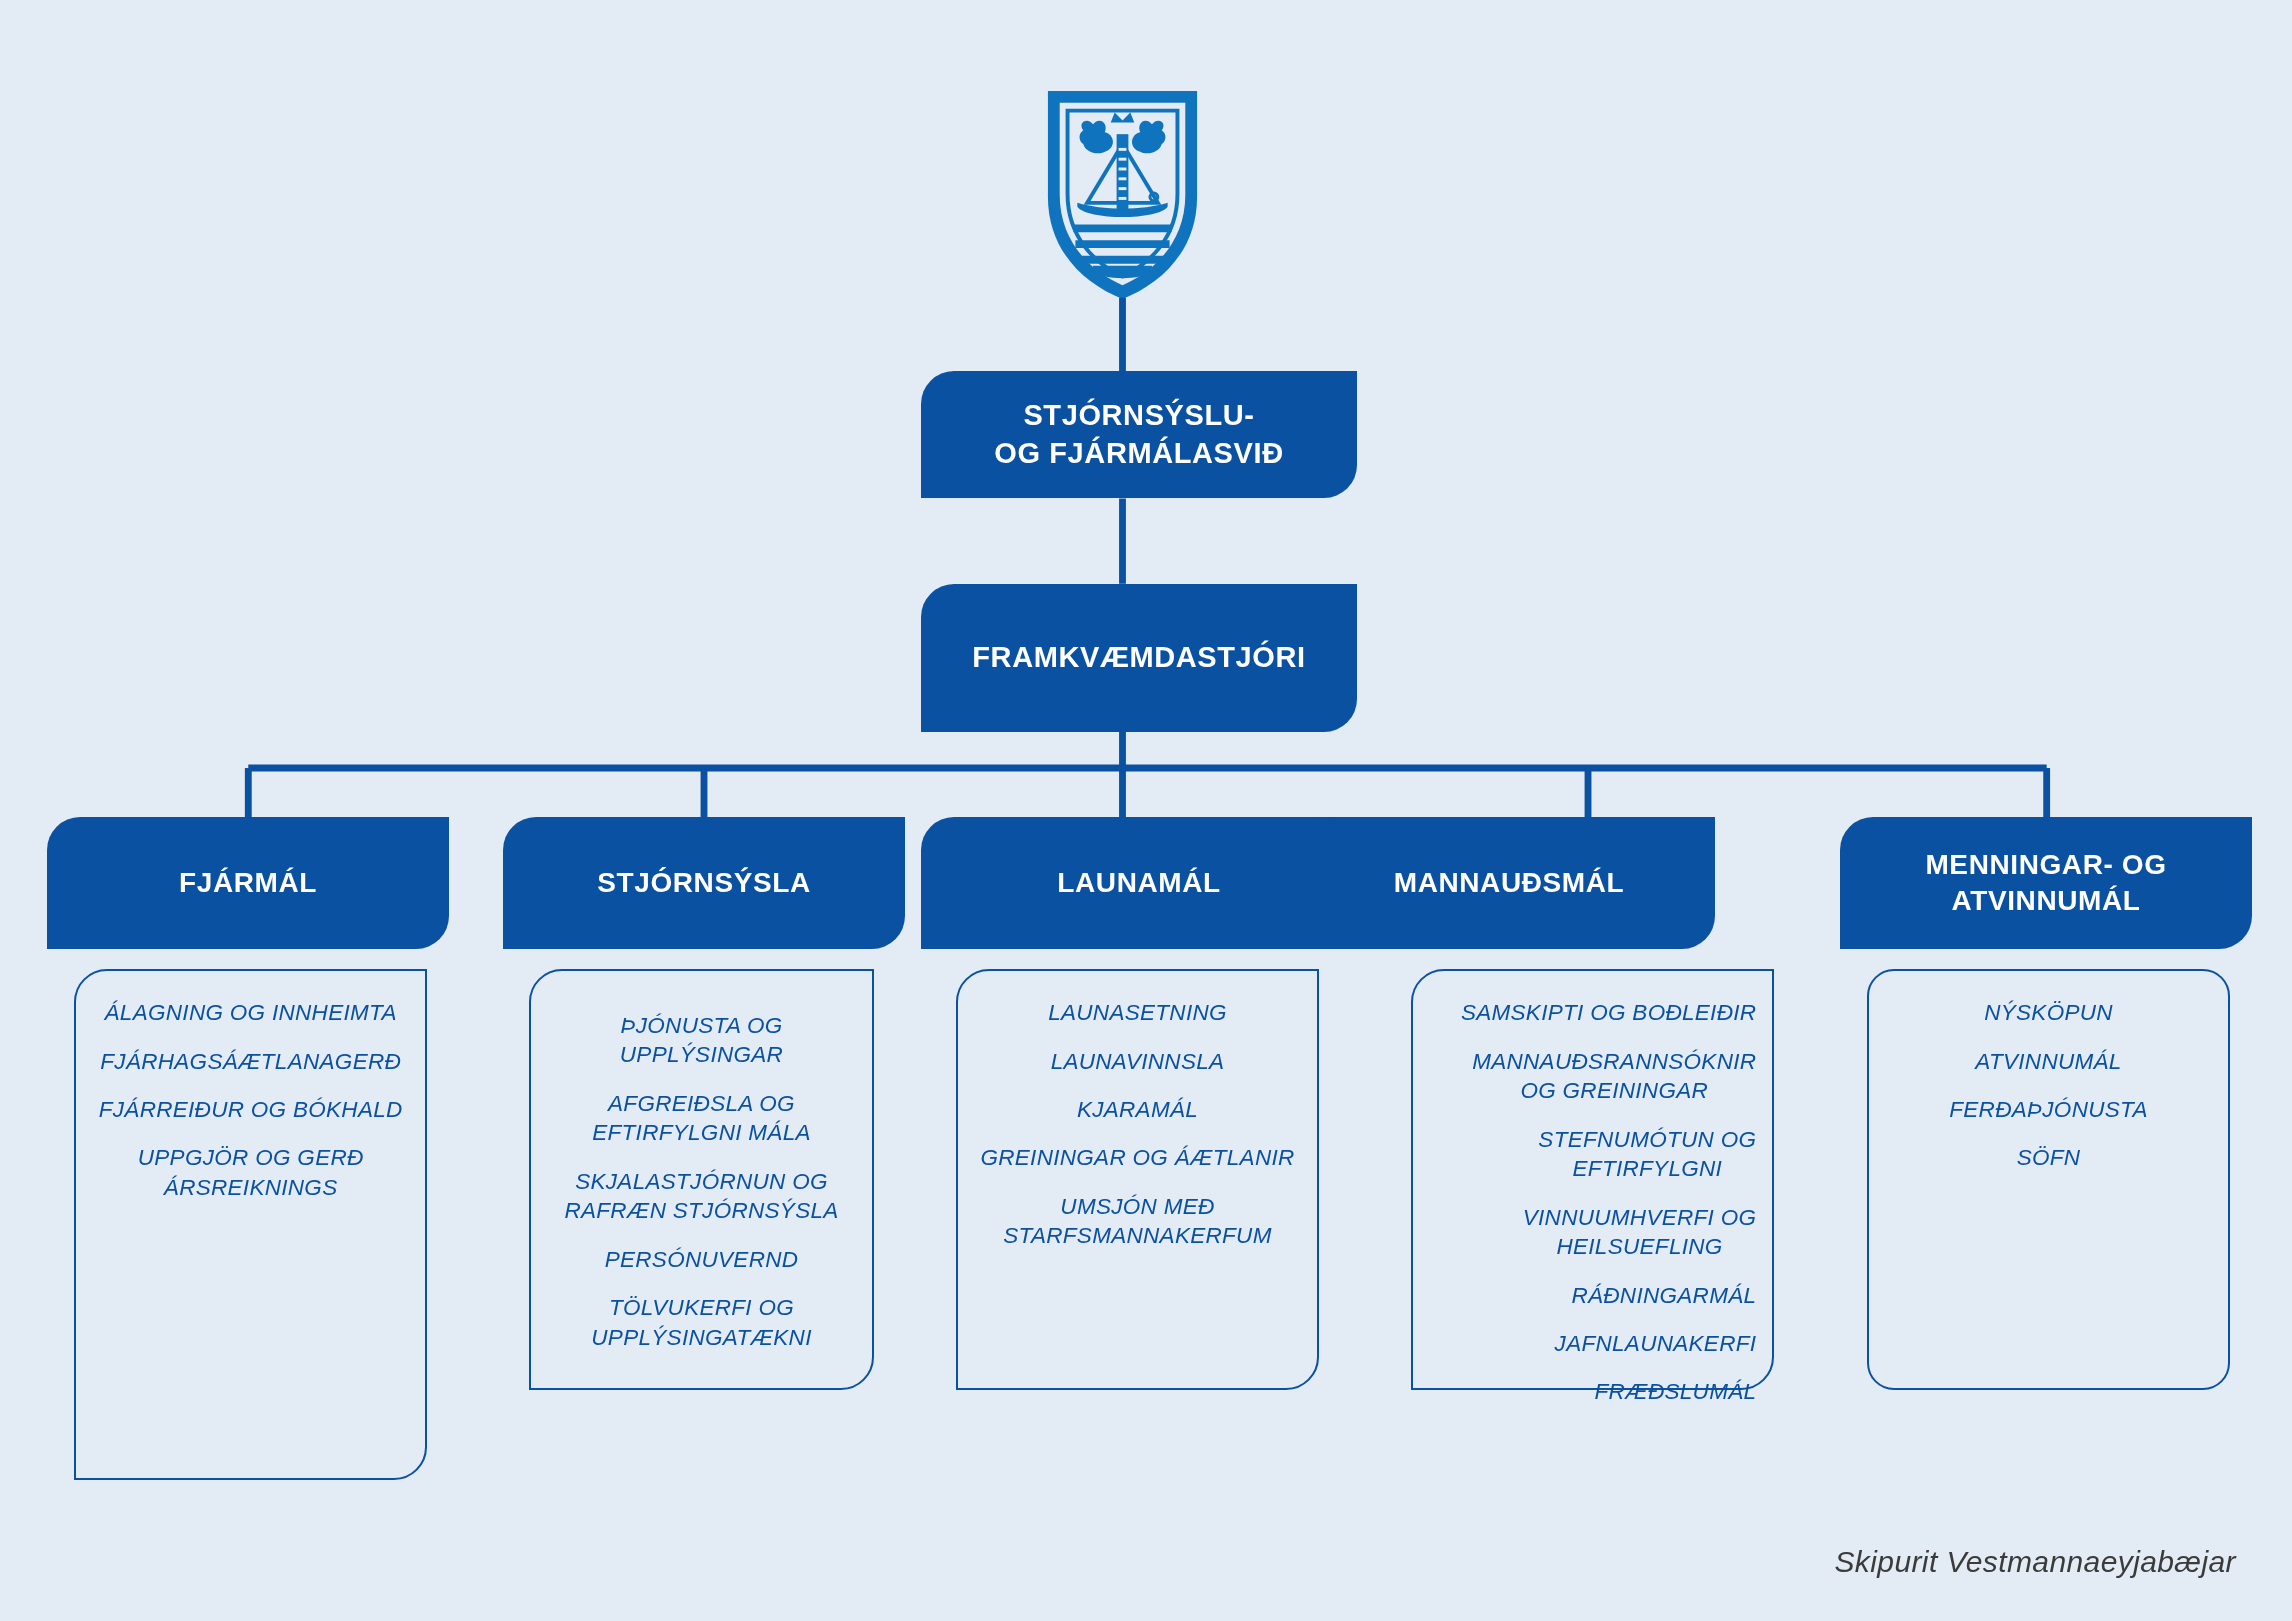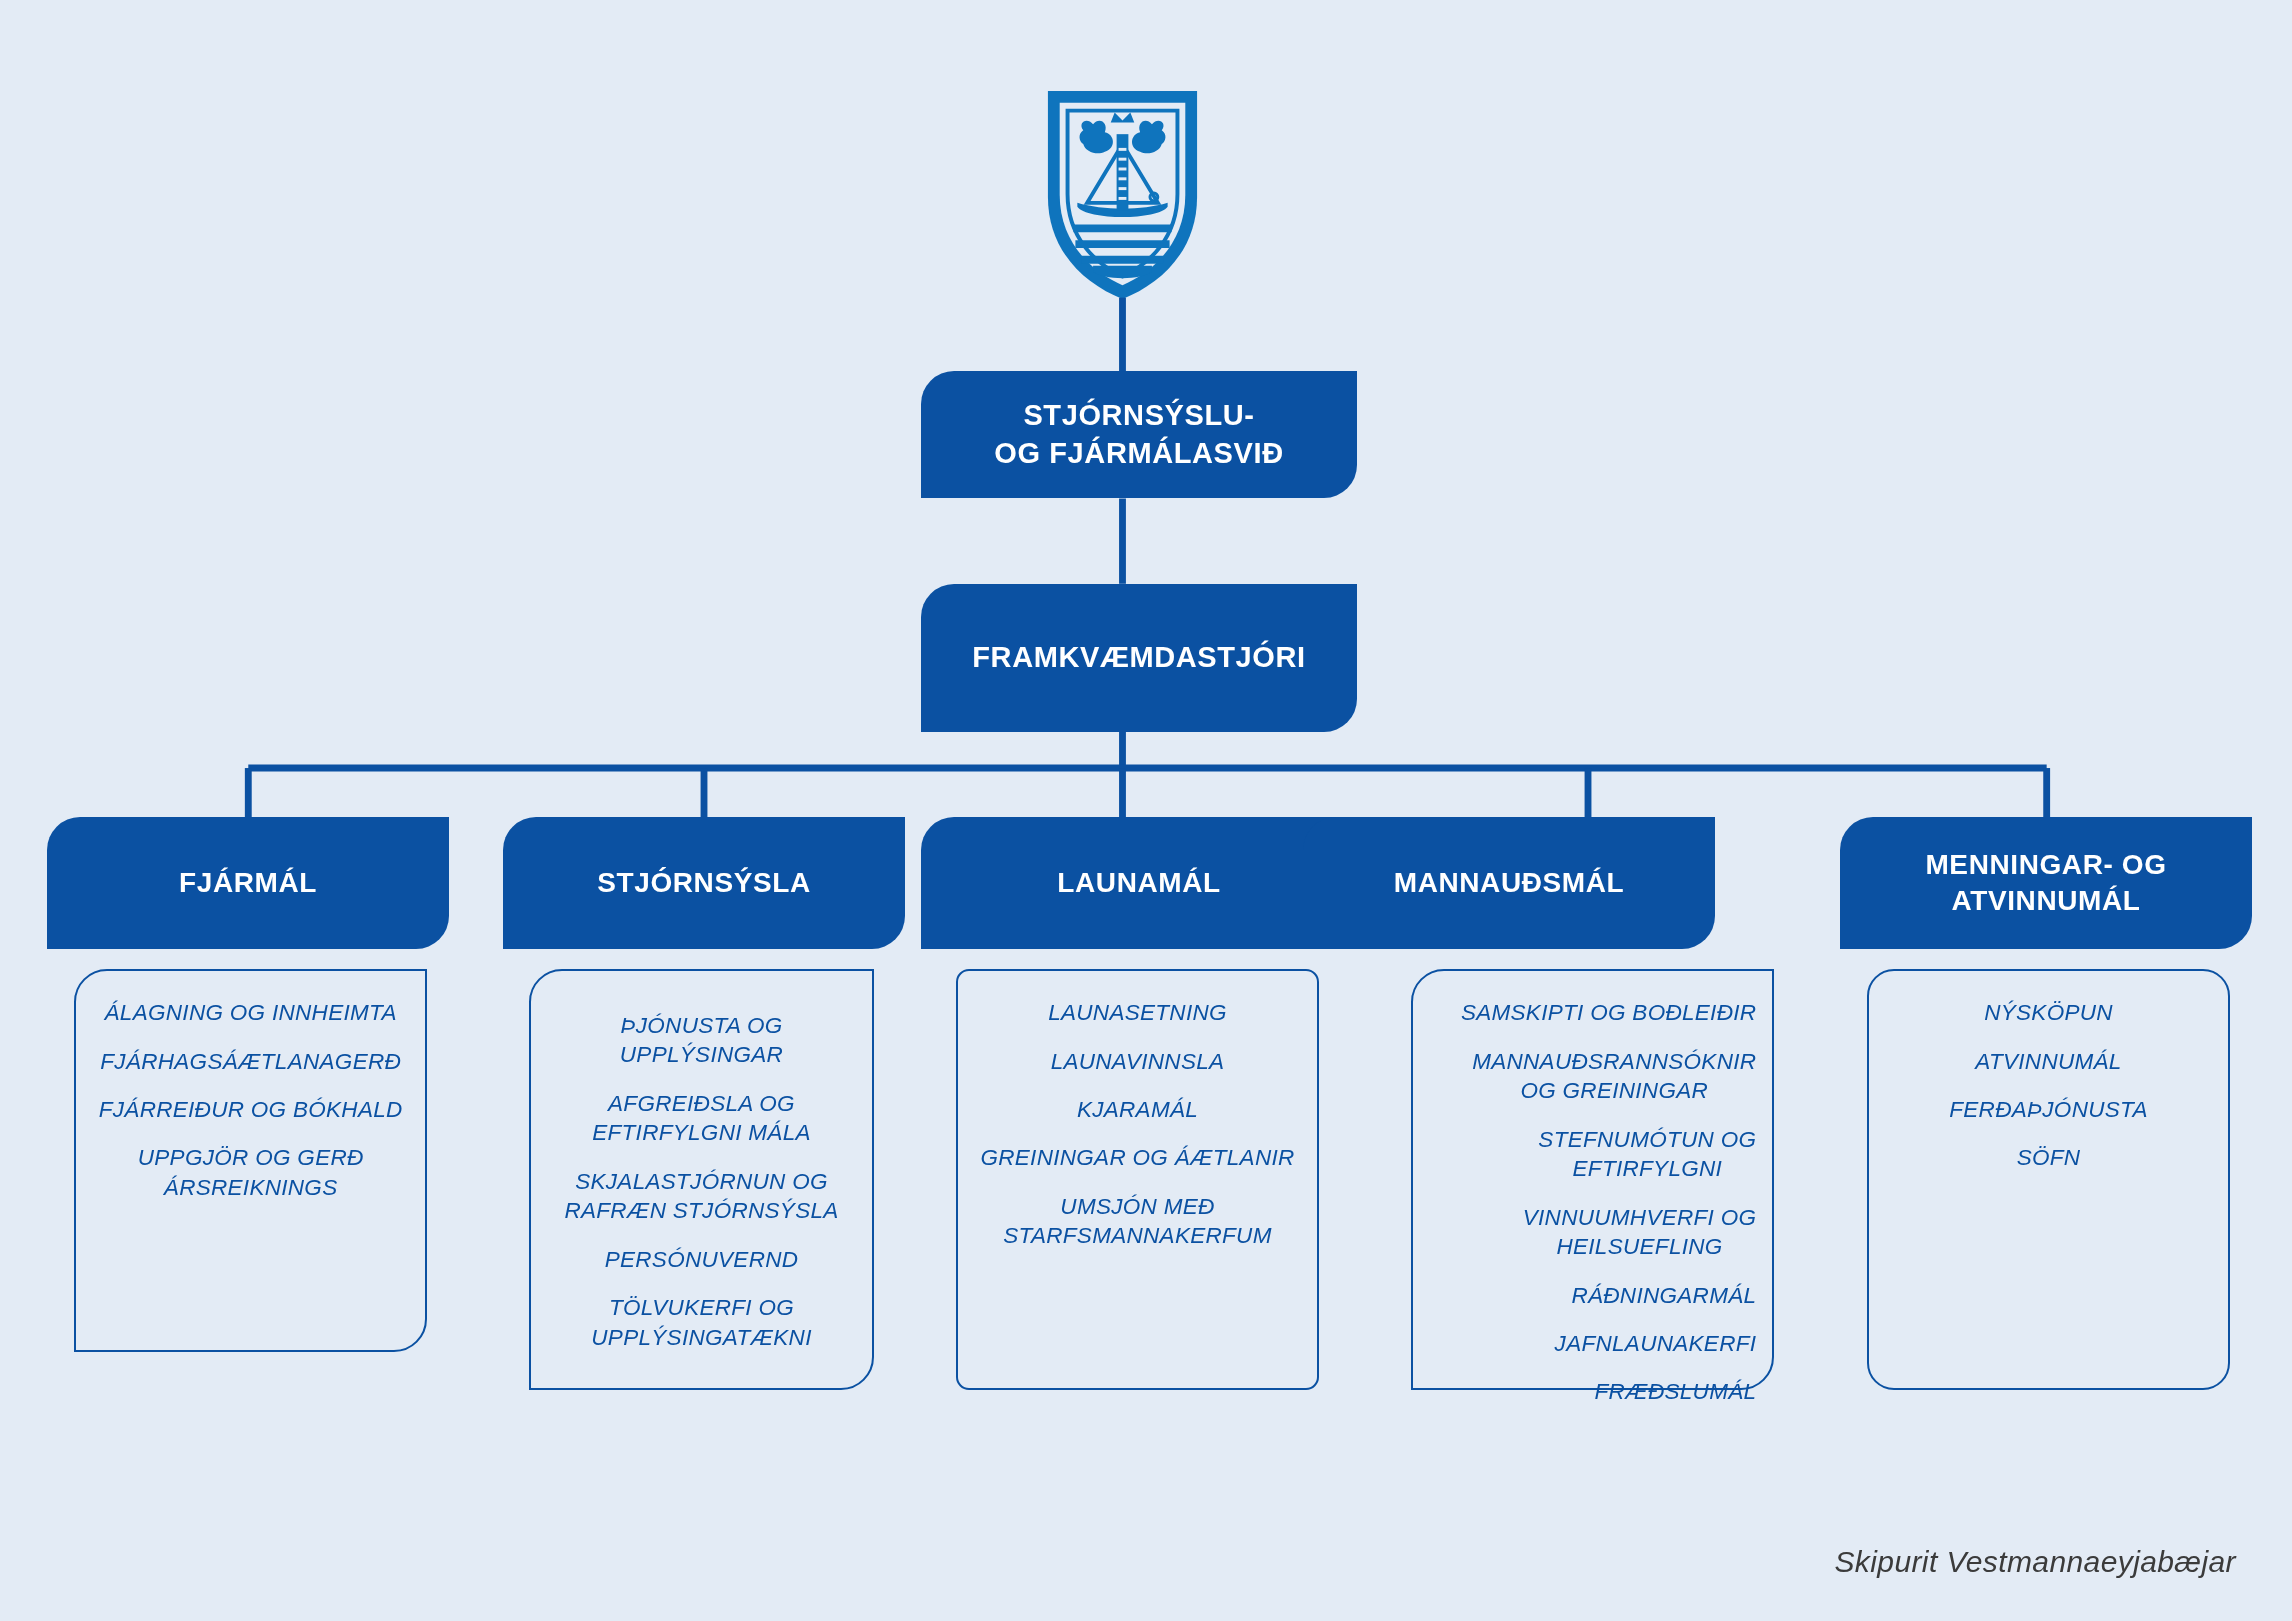--- a/index.html
+++ b/index.html
@@ -171,42 +171,42 @@
       <line x1="2088" y1="750" x2="2088" y2="800"></line>
     </g>
   </svg>
 
   <div class="node-box" id="node-division" style="white-space: pre-line;">STJÓRNSÝSLU-
 OG FJÁRMÁLASVIÐ</div>
 
   <div class="node-box" id="node-director" style="white-space: pre-line;">FRAMKVÆMDASTJÓRI</div>
 
   <div class="node-box dept-header" style="left: 47px; width: 402px; white-space: pre-line;">FJÁRMÁL</div>
-  <div class="list-box" style="left:74px; top:936px; width:353px; height:383px;padding-left:16px;">
+  <div class="list-box" style="left:74px; top:936px; width:353px; height:511px;padding-left:16px;">
     <div class="list-item">ÁLAGNING OG INNHEIMTA</div>
     <div class="list-item">FJÁRHAGSÁÆTLANAGERÐ</div>
     <div class="list-item">FJÁRREIÐUR OG BÓKHALD</div>
     <div class="list-item">UPPGJÖR OG GERÐ
 ÁRSREIKNINGS</div>
   </div>
 
   <div class="node-box dept-header" style="left: 503px; width: 402px; white-space: pre-line;">STJÓRNSÝSLA</div>
   <div class="list-box" style="left:529px; top:936px; width:345px; height:421px;justify-content:center;">
     <div class="list-item">ÞJÓNUSTA OG UPPLÝSINGAR</div>
     <div class="list-item">AFGREIÐSLA OG
 EFTIRFYLGNI MÁLA</div>
     <div class="list-item">SKJALASTJÓRNUN OG
 RAFRÆN STJÓRNSÝSLA</div>
     <div class="list-item">PERSÓNUVERND</div>
     <div class="list-item">TÖLVUKERFI OG
 UPPLÝSINGATÆKNI</div>
   </div>
 
   <div class="node-box dept-header" style="left: 921px; width: 436px; white-space: pre-line;">LAUNAMÁL</div>
-  <div class="list-box" style="left:956px; top:936px; width:363px; height:421px;border-radius:13px;">
+  <div class="list-box" style="left:956px; top:936px; width:363px; height:421px;">
     <div class="list-item">LAUNASETNING</div>
     <div class="list-item">LAUNAVINNSLA</div>
     <div class="list-item">KJARAMÁL</div>
     <div class="list-item">GREININGAR OG ÁÆTLANIR</div>
     <div class="list-item">UMSJÓN MEÐ
 STARFSMANNAKERFUM</div>
   </div>
 
   <div class="node-box dept-header" style="left: 1303px; width: 412px; white-space: pre-line;">MANNAUÐSMÁL</div>
   <div class="list-box" style="left:1411px; top:936px; width:363px; height:421px;align-items:flex-end;">

